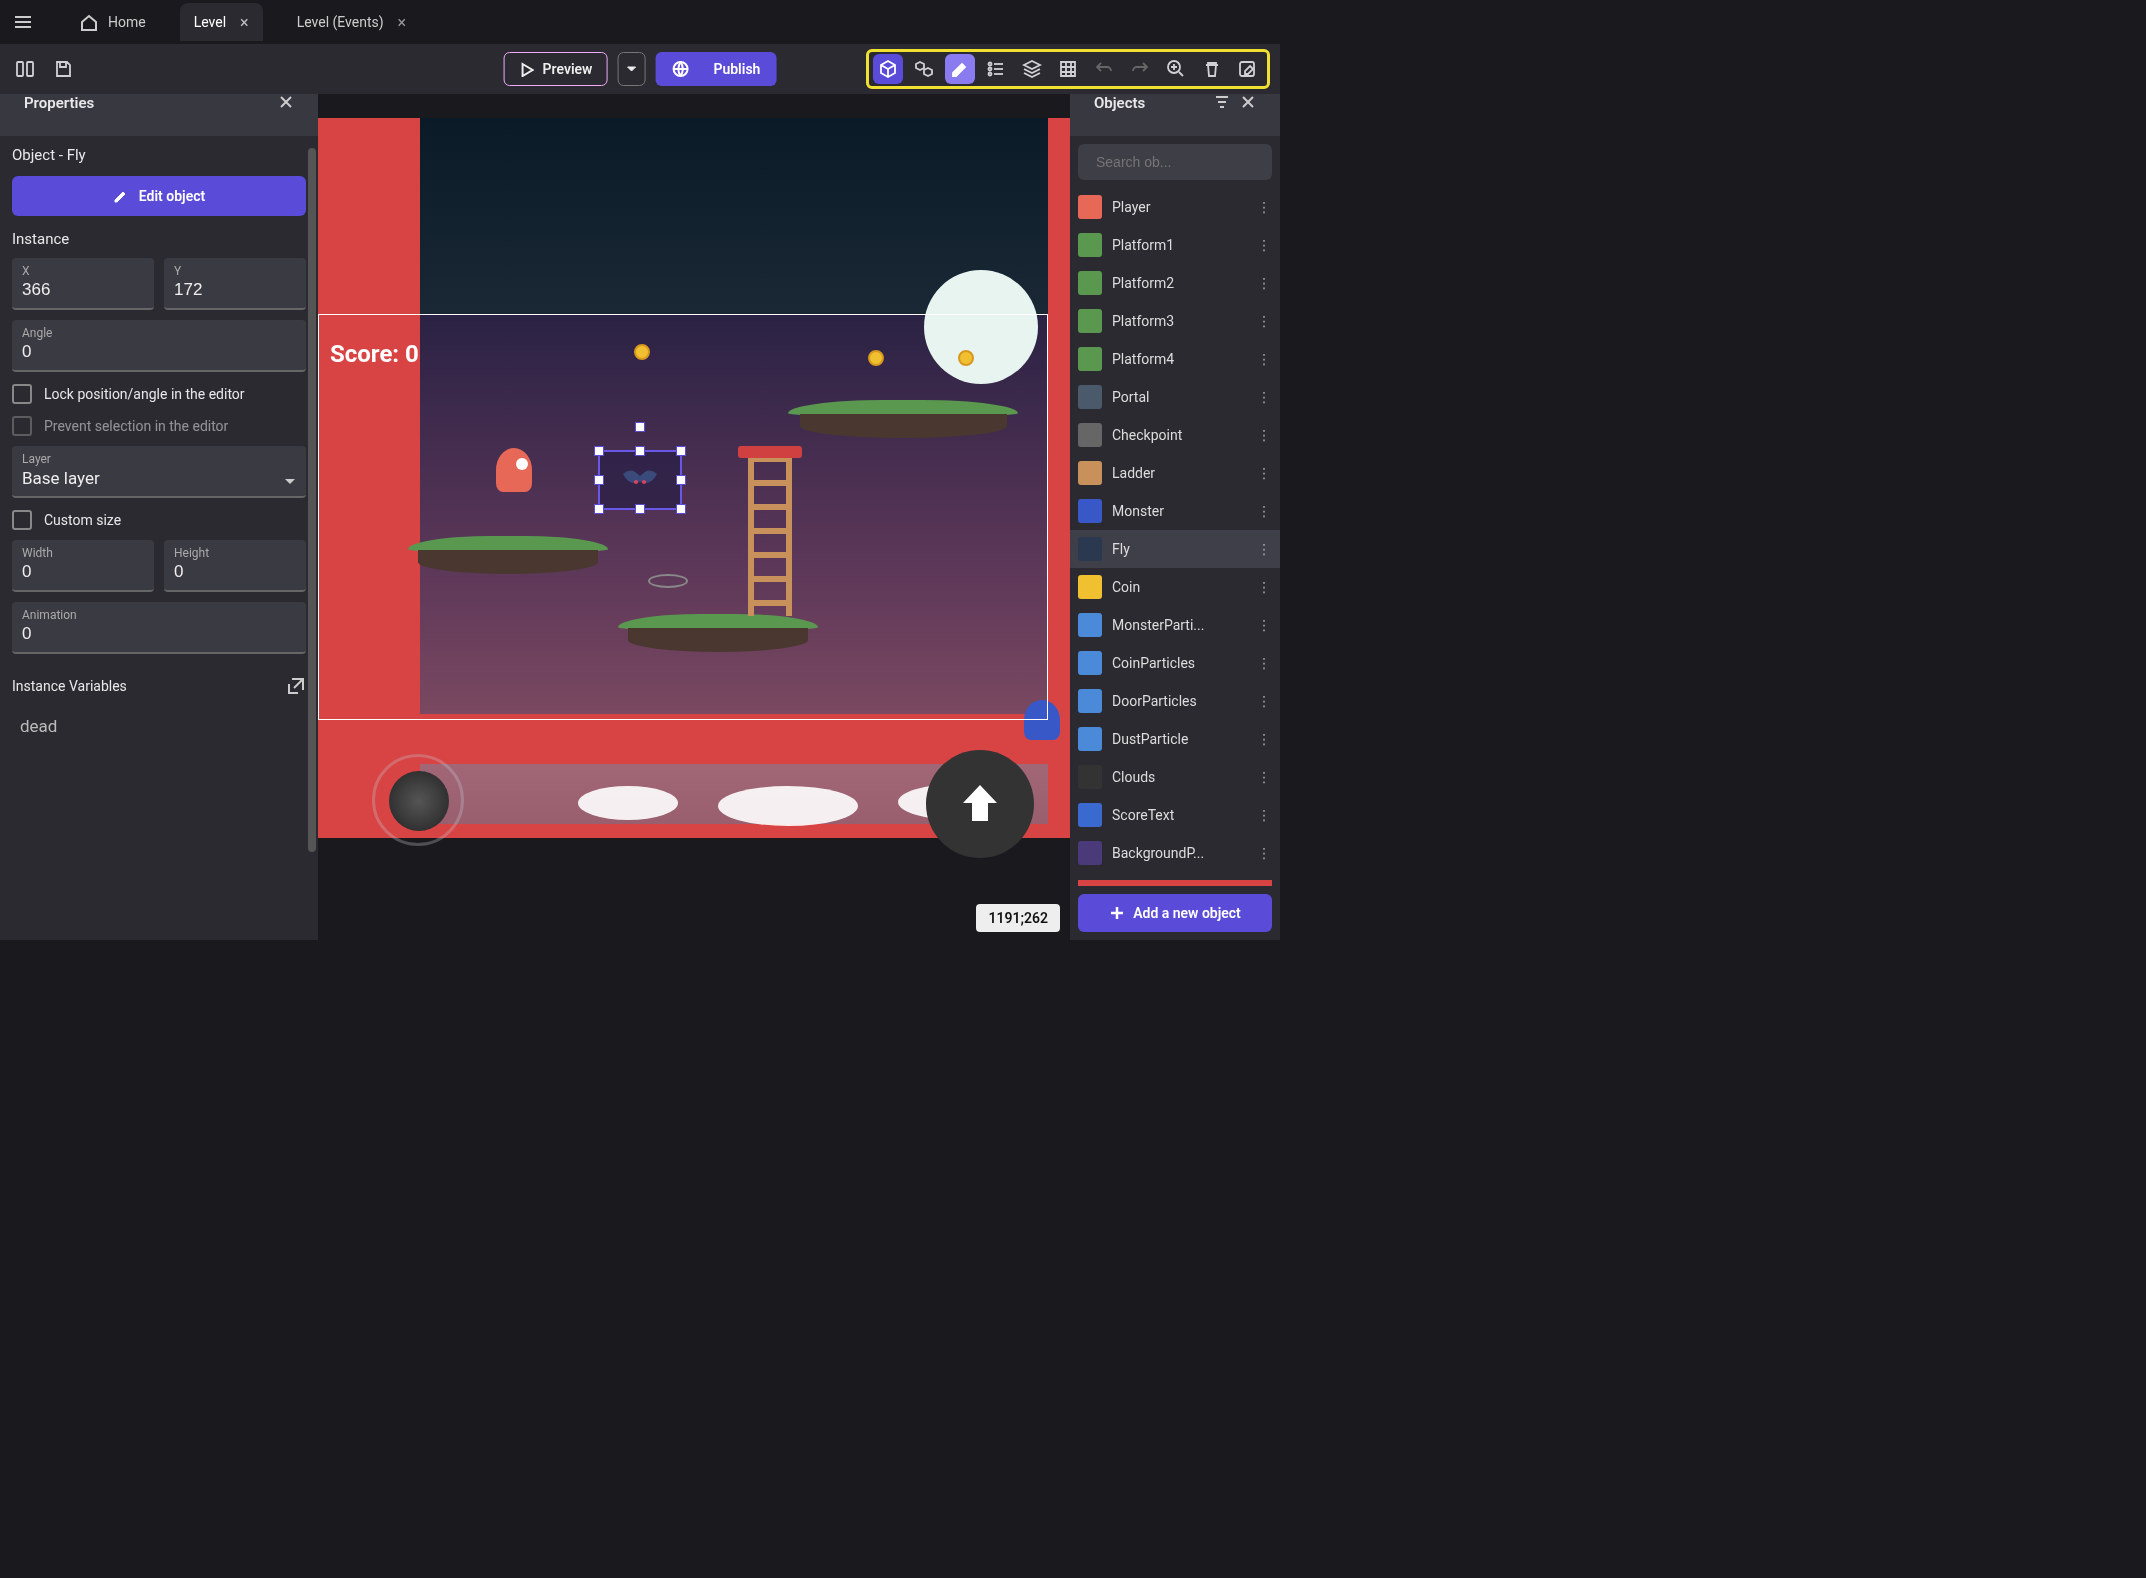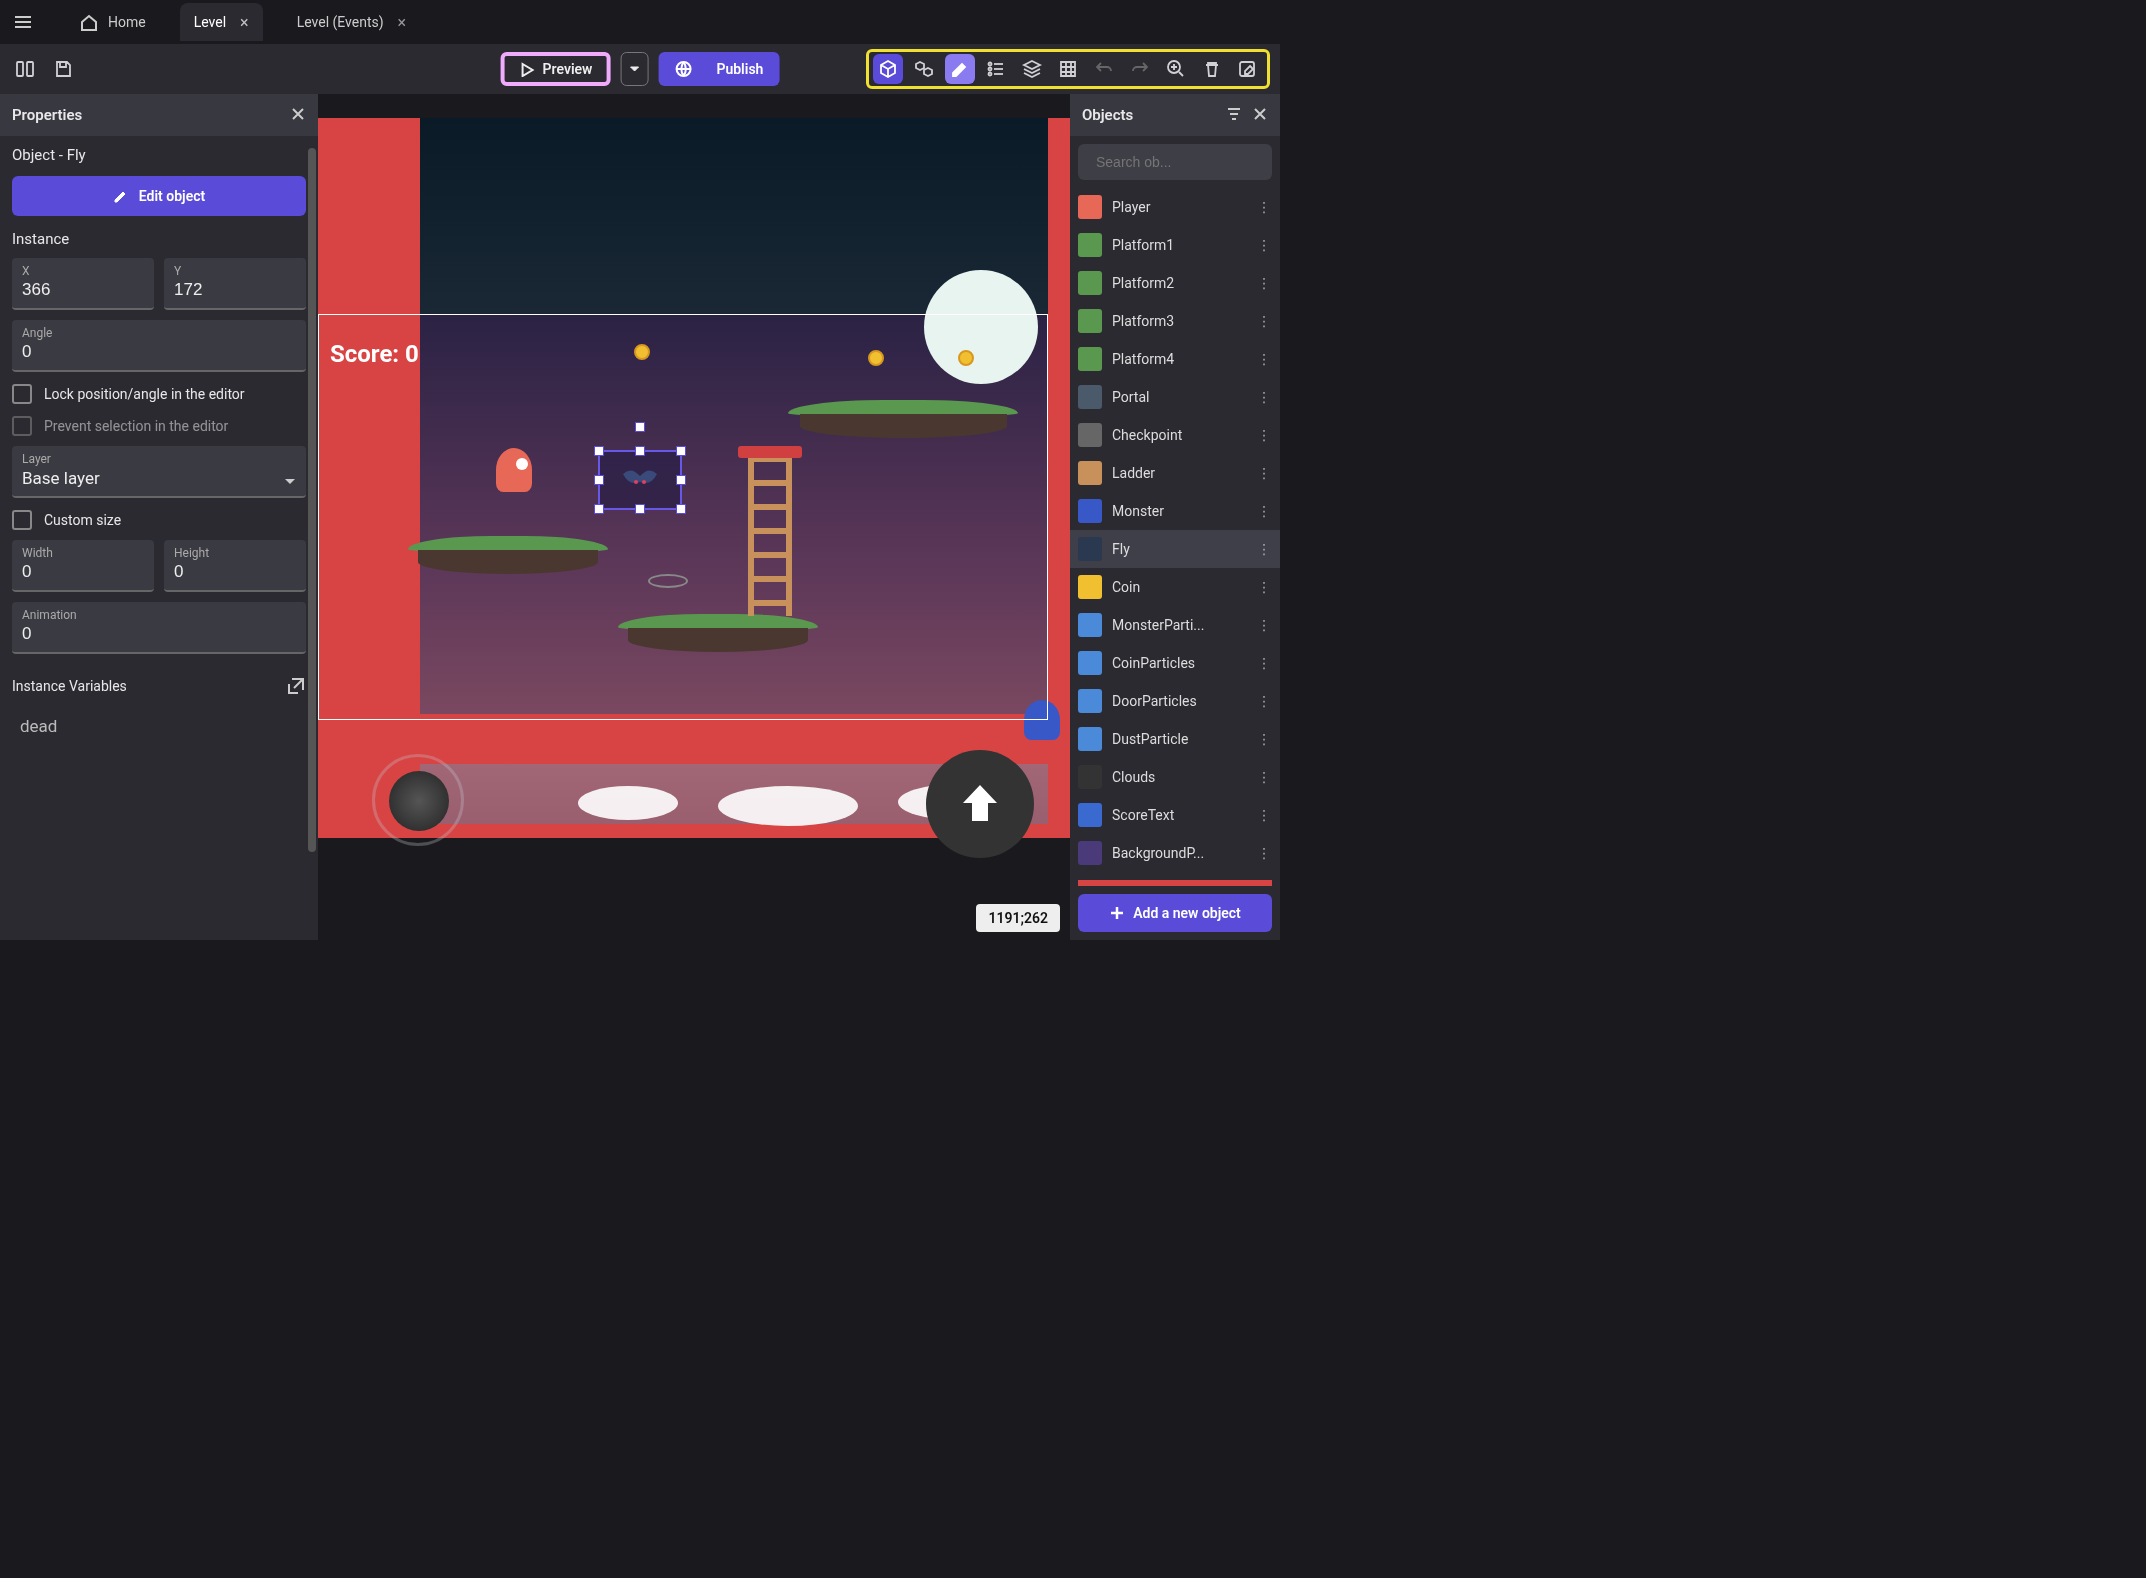--- a/index.html
+++ b/index.html
@@ -58,21 +58,21 @@
     border-radius:6px;cursor:pointer;
   }
   .icon-btn svg { width:20px;height:20px;stroke:#d0d0d5;fill:none;stroke-width:1.8; }
   .icon-btn.purple { background:#5a4bd8; }
   .icon-btn.purple svg { stroke:#fff; }
   .icon-btn.purple-filled { background:#8b7bf0; }
   .icon-btn.purple-filled svg { stroke:#fff;fill:#fff; }
   .icon-btn.disabled svg { stroke:#666; }
 
   .btn-outline {
-    height:34px;padding:0 14px;border:4px solid #f0abfc;border-radius:6px;
+    height:34px;padding:0 14px;border:1px solid #f0abfc;border-radius:6px;
     display:flex;align-items:center;gap:8px;cursor:pointer;color:#eee;font-weight:600;
   }
   .btn-outline svg { width:16px;height:16px;stroke:#eee;fill:none;stroke-width:2; }
   .btn-split-arrow { height:34px;width:28px;border:1px solid #777;border-radius:6px;display:flex;align-items:center;justify-content:center;cursor:pointer; }
   .btn-split-arrow svg { width:12px;height:12px;stroke:#eee;fill:#eee; }
   .btn-primary {
     height:34px;padding:0 16px;background:#5a4bd8;border-radius:6px;
     display:flex;align-items:center;gap:24px;cursor:pointer;color:#fff;font-weight:600;
   }
   .btn-primary svg { width:18px;height:18px;stroke:#fff;fill:none;stroke-width:2; }
@@ -82,21 +82,21 @@
   .left-panel { width:318px; background:#2a2a30; display:flex;flex-direction:column; position:relative; }
   .left-scroll { flex:1; overflow-y:auto; padding-bottom:10px; }
   .left-scrollbar-track { position:absolute; right:2px; top:54px; bottom:10px; width:10px; background:transparent; }
   .left-scrollbar-thumb { position:absolute; right:0; width:8px; border-radius:4px; background:#555; top:0; height:90%; }
 
   .canvas { flex:1; background:#1a1a1e; position:relative; overflow:hidden; }
   .right-panel { width:210px; background:#2a2a30; display:flex;flex-direction:column; }
 
   
   .panel-header {
-    height:42px;padding:0 12px;display:flex;align-items:center;justify-content:space-between;
+    height:42px;padding:0 24px;display:flex;justify-content:space-between;
     background:#383840;
   }
   .panel-header .title { font-weight:600;font-size:15px; }
   .panel-header .actions { display:flex;gap:10px; }
   .panel-header .actions svg, .panel-header .close-x svg { width:16px;height:16px;stroke:#ccc;fill:none;stroke-width:2; }
   .panel-header .close-x { cursor:pointer; }
 
   
   .prop-section { padding:10px 12px; }
   .obj-title { font-size:15px; margin-bottom:12px; }

